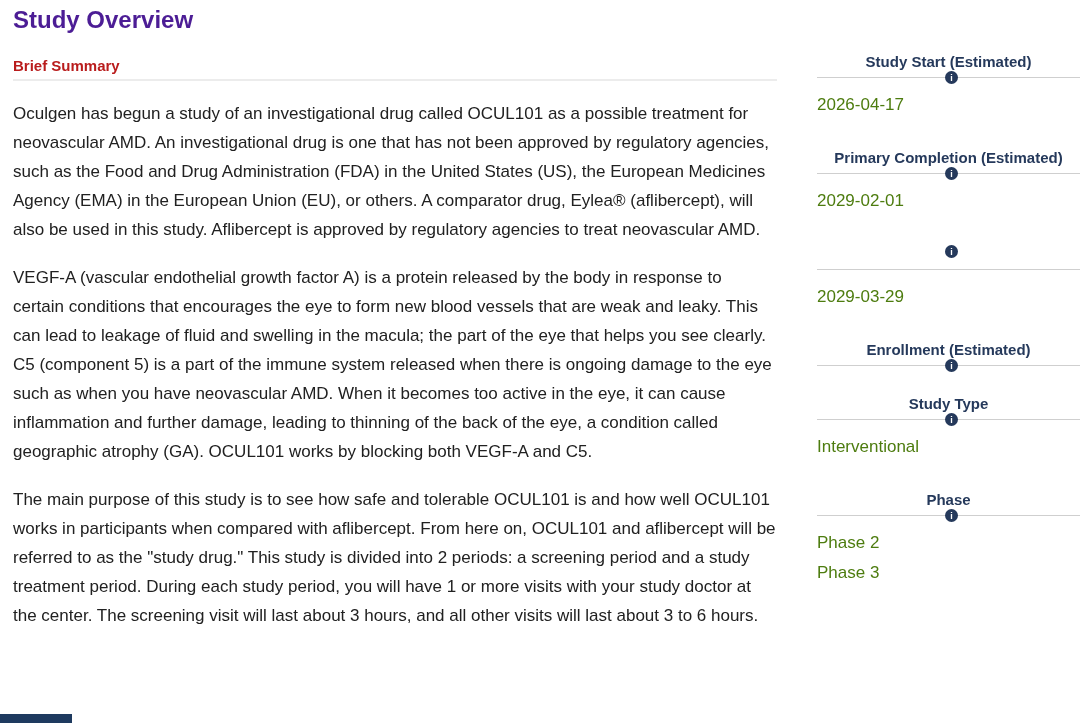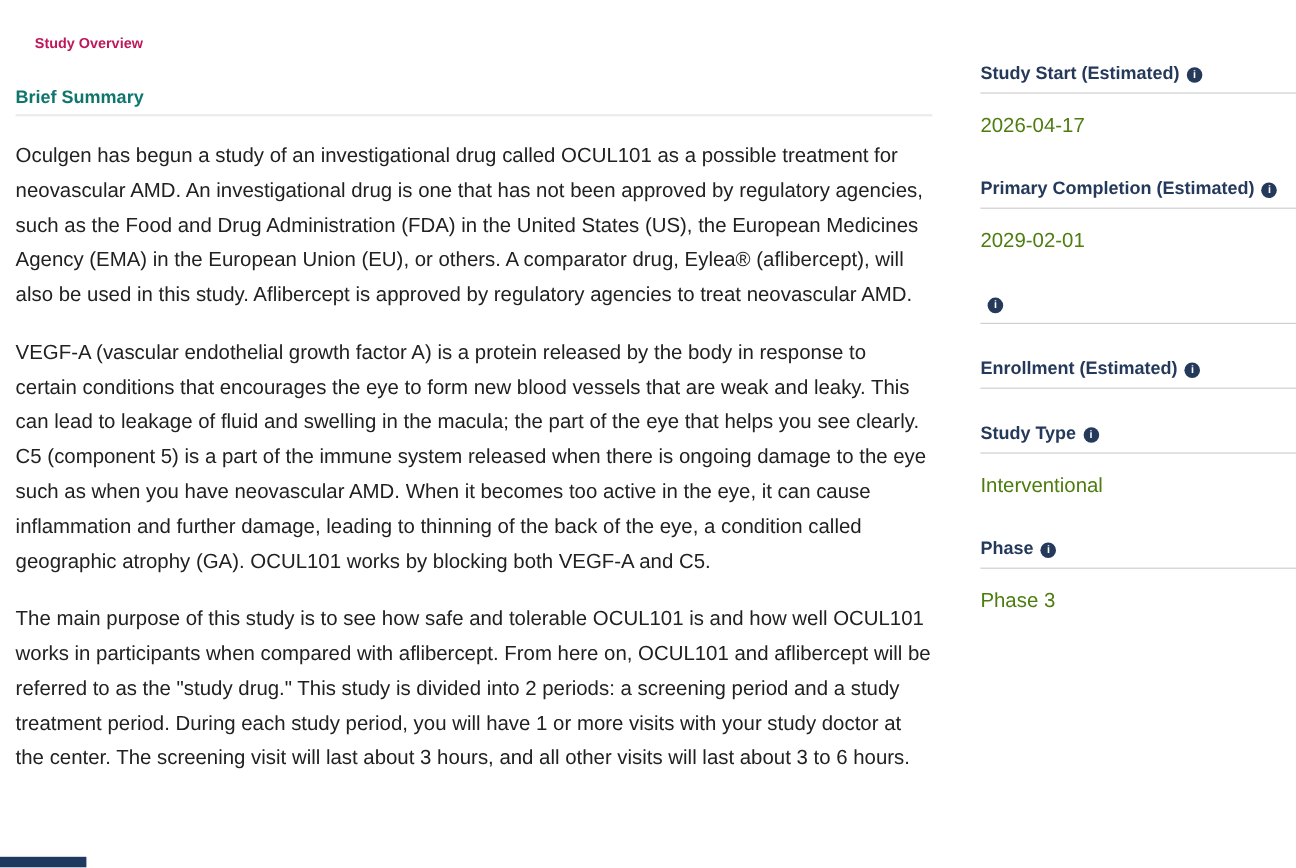--- a/index.html
+++ b/index.html
@@ -11,28 +11,28 @@
     overflow: hidden;
     position: relative;
   }
   .page {
     display: flex;
     padding: 8px 0 0 13px;
   }
   
   .main { width: 764px; }
   .page-title {
-    font-size: 12px; line-height: 24px;
-    font-weight: bold; color: #be185d;
-    margin: 16px;
+    font-size: 24px; line-height: 24px;
+    font-weight: bold; color: #4c1d95;
+    margin: 0;
   }
   .section-heading {
     margin-top: 25px;
     font-size: 15px; line-height: 17px;
-    font-weight: bold; color: #0f766e;
+    font-weight: bold; color: #b91c1c;
   }
   .main-divider {
     margin-top: 5px;
     height: 2px; background: #ececec;
     width: 100%;
   }
   .summary-text { margin-top: 18px; }
   .summary-text p {
     margin: 0 0 19px 0;
     font-size: 17px; line-height: 29px;
@@ -41,20 +41,21 @@
   
   .sidebar {
     width: 263px;
     margin-left: 40px;
     padding-top: 45px;
   }
   .side-item { margin-bottom: 29px; }
   .side-label-row {
     display: flex; align-items: center;
     height: 18px;
+    flex-direction: column;
   }
   .side-label {
     font-size: 15px; line-height: 18px;
     font-weight: bold; color: #25395b;
   }
   .info-icon {
     width: 13px; height: 13px;
     margin-left: 6px;
     border-radius: 50%;
     background: #25395b;
@@ -125,20 +126,21 @@
       <div class="side-value">2029-02-01</div>
     </div>
 
     <div class="side-item">
       <div class="side-label-row">
         <span class="info-icon">
             <span>i</span>
           </span>
       </div>
       <div class="side-divider"></div>
+      <div class="side-value">2029-03-29</div>
     </div>
 
     <div class="side-item">
       <div class="side-label-row">
         <span class="side-label">Enrollment (Estimated)</span>
         <span class="info-icon">
             <span>i</span>
           </span>
       </div>
       <div class="side-divider"></div>
@@ -156,19 +158,20 @@
     </div>
 
     <div class="side-item">
       <div class="side-label-row">
         <span class="side-label">Phase</span>
         <span class="info-icon">
             <span>i</span>
           </span>
       </div>
       <div class="side-divider"></div>
+      <div class="side-value">Phase 2</div>
       <div class="side-value">Phase 3</div>
     </div>
 
   </div>
 </div>
 
 <div class="partial-bottom-bar"></div>
 
 </body></html>

